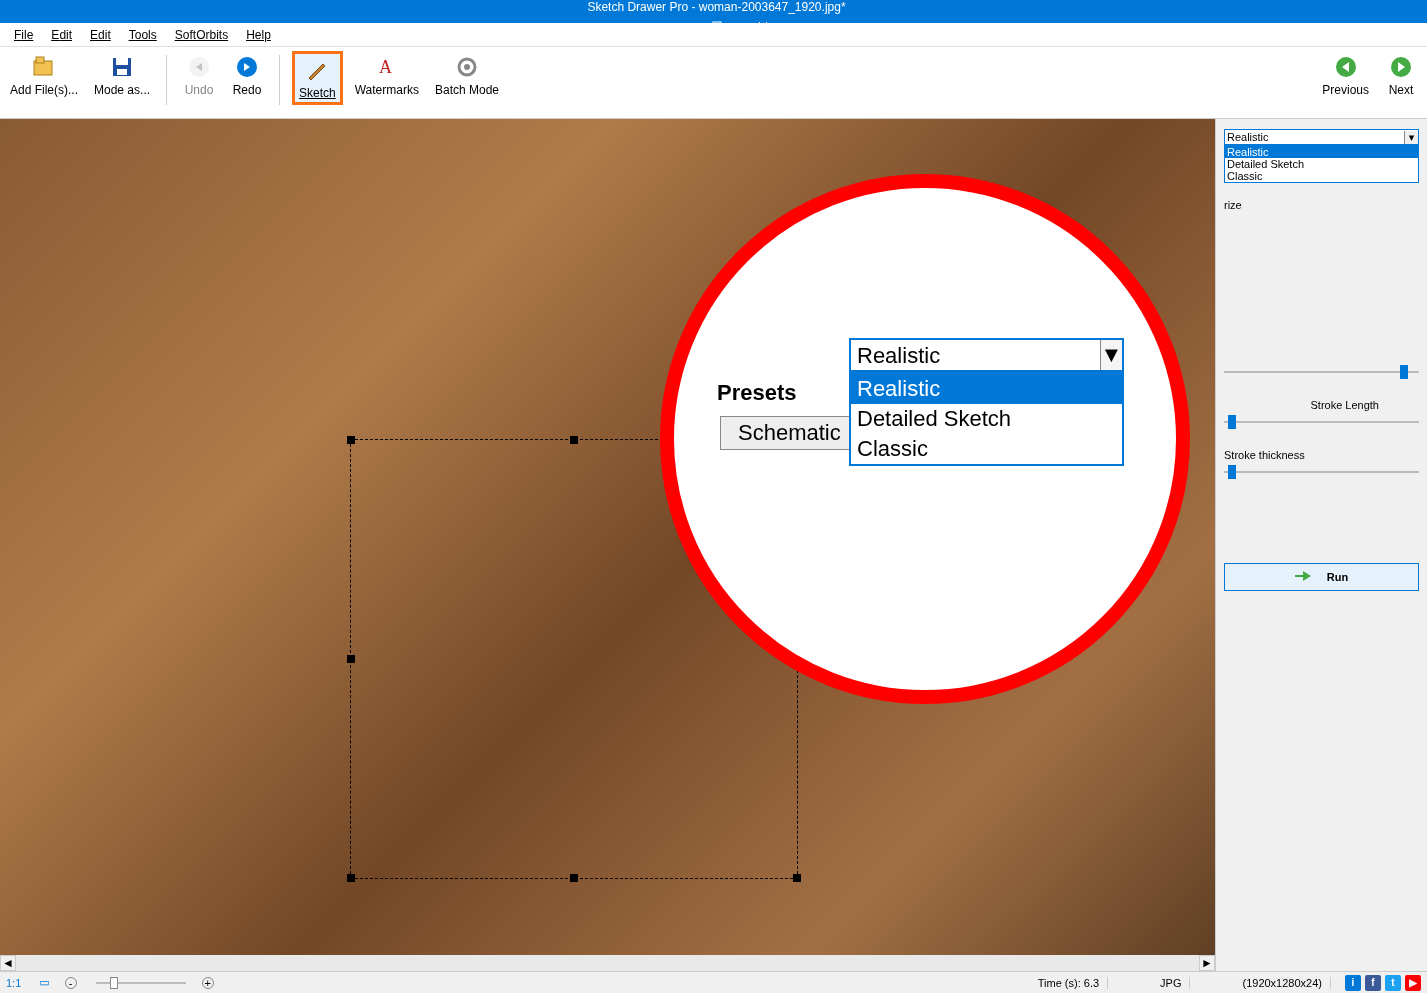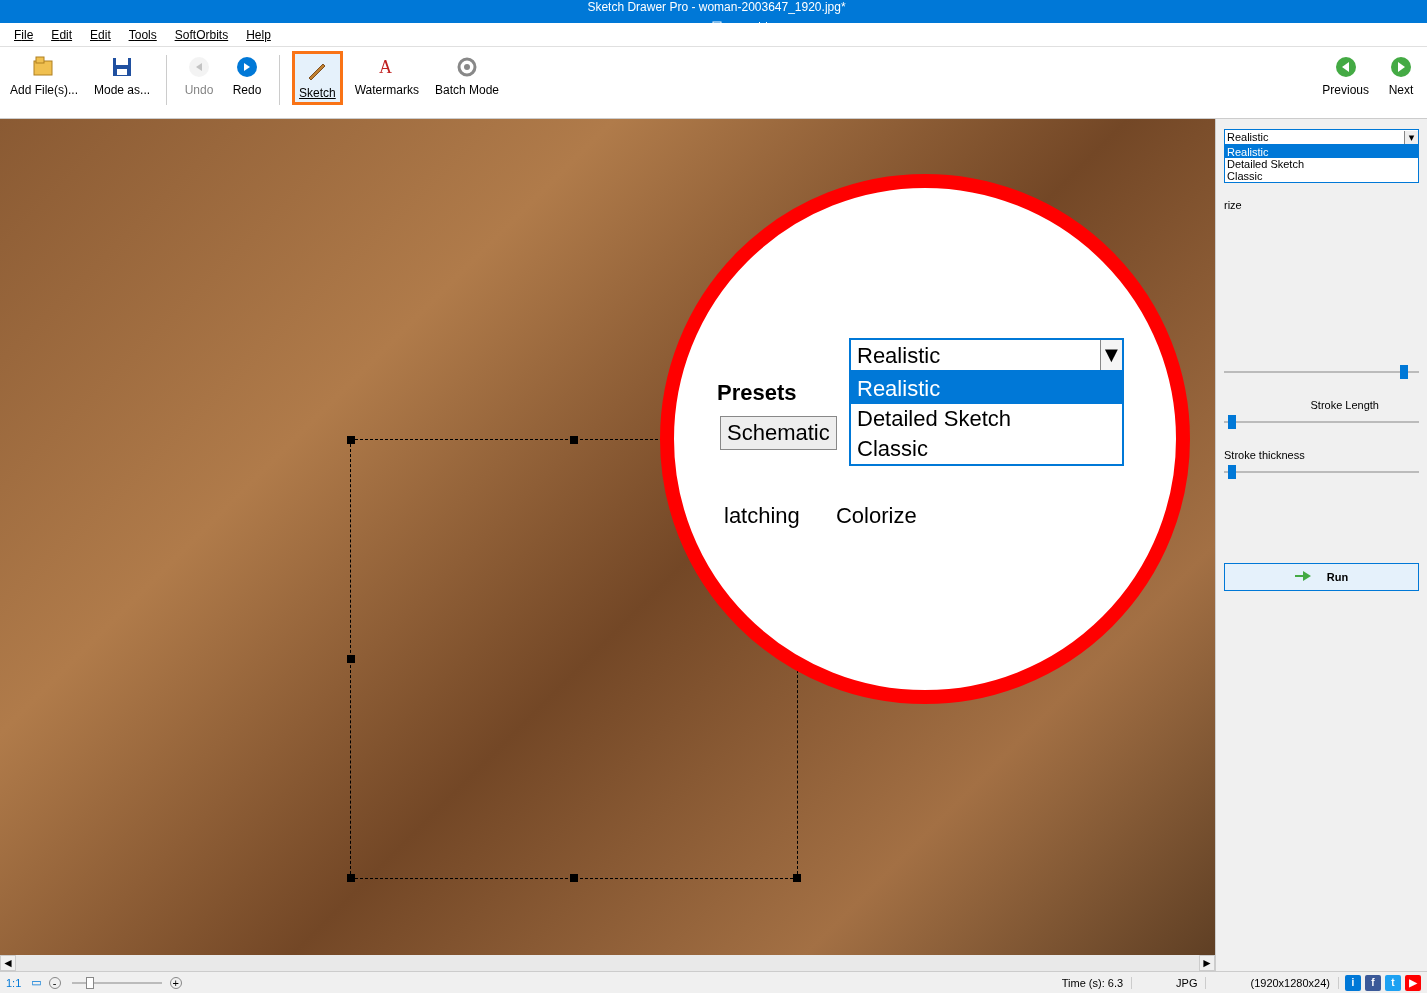--- a/index.html
+++ b/index.html
@@ -38,21 +38,21 @@
 
 .callout-circle { position:absolute; left:660px; top:55px; width:530px; height:530px; border-radius:50%; border: 14px solid #f00; background:#fff; overflow:hidden; z-index:50;}
 .callout-inner { position:absolute; left:90px; top:150px; right:40px; font-family: Arial, sans-serif; font-size:22px; }
 .callout-inner .combo { display:inline-block; border:2px solid #0078d7; height:34px; width:275px; position:relative; margin-left:85px; }
 .callout-inner .combo .val{padding:3px 6px;font-size:22px;}
 .callout-inner .combo .arrow{position:absolute;right:0;top:0;bottom:0;width:22px;border-left:1px solid #888;display:flex;align-items:center;justify-content:center;background:#f5f5f5;}
 .callout-inner .dropdown{position:absolute;left:85px;top:34px;width:275px;border:2px solid #0078d7;background:#fff;}
 .callout-inner .dropdown .opt{padding:2px 6px;font-size:22px;}
 .callout-inner .dropdown .opt.sel{background:#0078d7;color:#fff;}
 .callout-inner .presets-label{position:absolute;left:-47px;top:42px;font-weight:bold;font-size:22px;}
-.callout-inner .schematic{position:absolute;left:-44px;top:78px;border:1px solid #888;background:#eee;padding:3px 6px;font-size:22px;}
+.callout-inner .schematic{position:absolute;left:-44px;top:78px;border:1px solid #888;background:#eee;padding:3px 17px;font-size:22px;}
 .callout-inner .tabs-row{position:absolute;left:-40px;top:165px;font-size:22px;}
 .callout-inner .tabs-row span{margin-right:30px;}
 
 
 .right-panel { width: 212px; background: #f0f0f0; border-left:1px solid #ccc; padding:10px 8px; font-size:11px; position:relative;}
 .right-panel .combo2 {border:1px solid #0078d7;background:#fff;height:16px;display:flex;align-items:center;justify-content:space-between;font-size:11px;padding-left:2px;margin-bottom:0;}
 .right-panel .combo2 .caret{width:14px;text-align:center;border-left:1px solid #888;background:#eee;}
 .right-panel .opts{border:1px solid #0078d7;background:#fff;}
 .right-panel .opts .o{padding:0 2px;font-size:11px;}
 .right-panel .opts .o.sel{background:#0078d7;color:#fff;}
@@ -61,21 +61,21 @@
 .right-panel .slider .track{flex:1;height:2px;background:#bbb;position:relative;}
 .right-panel .slider .thumb{position:absolute;top:-6px;width:8px;height:14px;background:#0078d7;}
 .right-panel .run-btn{margin-top:80px;height:28px;border:1px solid #0078d7;background:#e5f1fb;display:flex;align-items:center;justify-content:center;gap:14px;font-weight:bold;}
 
 
 .hscroll{height:16px;background:#f0f0f0;display:flex;align-items:center;}
 .hscroll .arrow{width:16px;height:16px;display:flex;align-items:center;justify-content:center;border:1px solid #ccc;}
 .hscroll .track{flex:1;height:16px;background:#e9e9e9;}
 
 
-.statusbar{height:22px;background:#f0f0f0;border-top:1px solid #ccc;display:flex;align-items:center;font-size:11px;}
+.statusbar{height:22px;background:#f0f0f0;border-top:1px solid #ccc;display:flex;align-items:center;font-size:11px;gap:8px;}
 .statusbar .cell{padding:0 8px;border-right:1px solid #ccc;margin-left:36px;}
 .statusbar .zoom-label{color:#0078d7;padding:0 6px;}
 .statusbar .slider-z{width:90px;height:2px;background:#bbb;margin:0 8px;position:relative;}
 .statusbar .slider-z .thumb{position:absolute;left:14px;top:-5px;width:8px;height:12px;border:1px solid #888;background:#fff;}
 .statusbar .spacer{flex:1;}
 .statusbar .social{display:flex;gap:4px;padding:0 6px;}
 .statusbar .social span{width:16px;height:16px;display:inline-flex;align-items:center;justify-content:center;color:#fff;font-weight:bold;font-size:10px;border-radius:2px;}
 
 .mid-col{display:flex;flex-direction:column;flex:1;overflow:hidden;}
 </style>
@@ -223,24 +223,20 @@
             <div class="val">Realistic</div>
             <div class="arrow">▼</div>
           </div>
           <div class="presets-label">Presets</div>
           <div class="schematic">Schematic</div>
           <div class="dropdown">
             <div class="opt sel">Realistic</div>
             <div class="opt">Detailed Sketch</div>
             <div class="opt">Classic</div>
           </div>
-          <div class="tabs-row">
-            <span>latching</span>
-            <span>Colorize</span>
-          </div>
         </div>
       </div>
     </div>
     <div class="hscroll">
       <div class="arrow">◄</div>
       <div class="track"></div>
       <div class="arrow">►</div>
     </div>
   </div>
 

